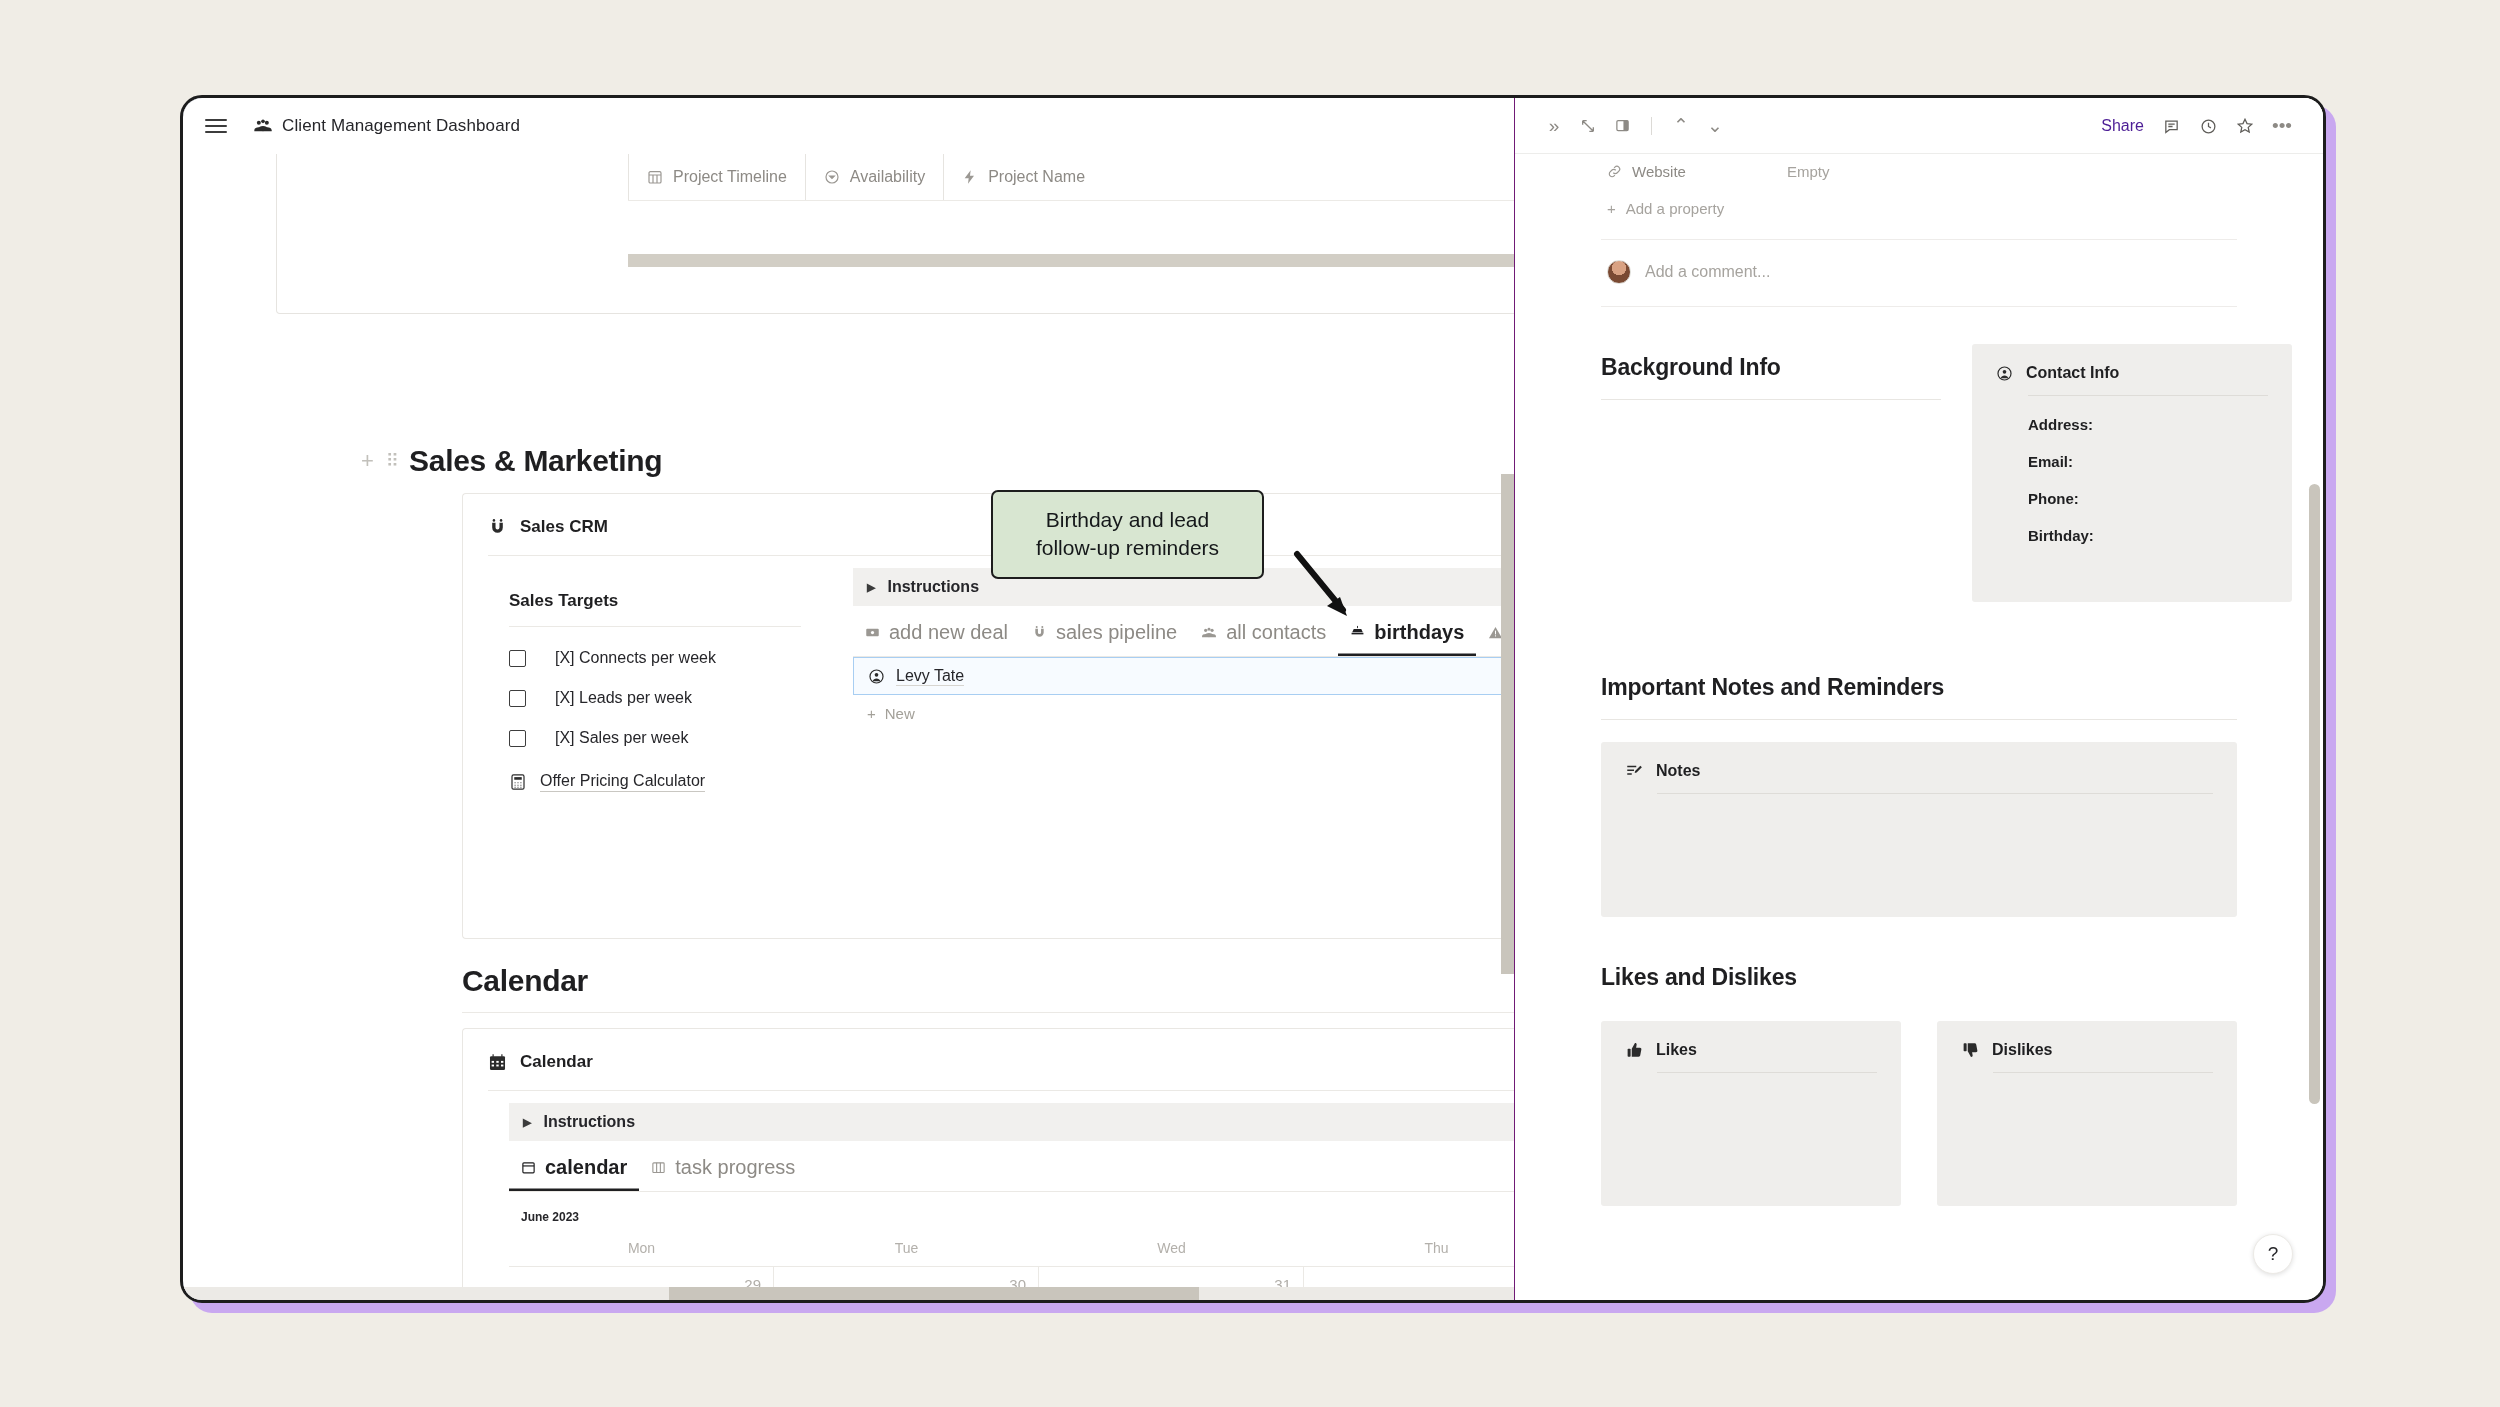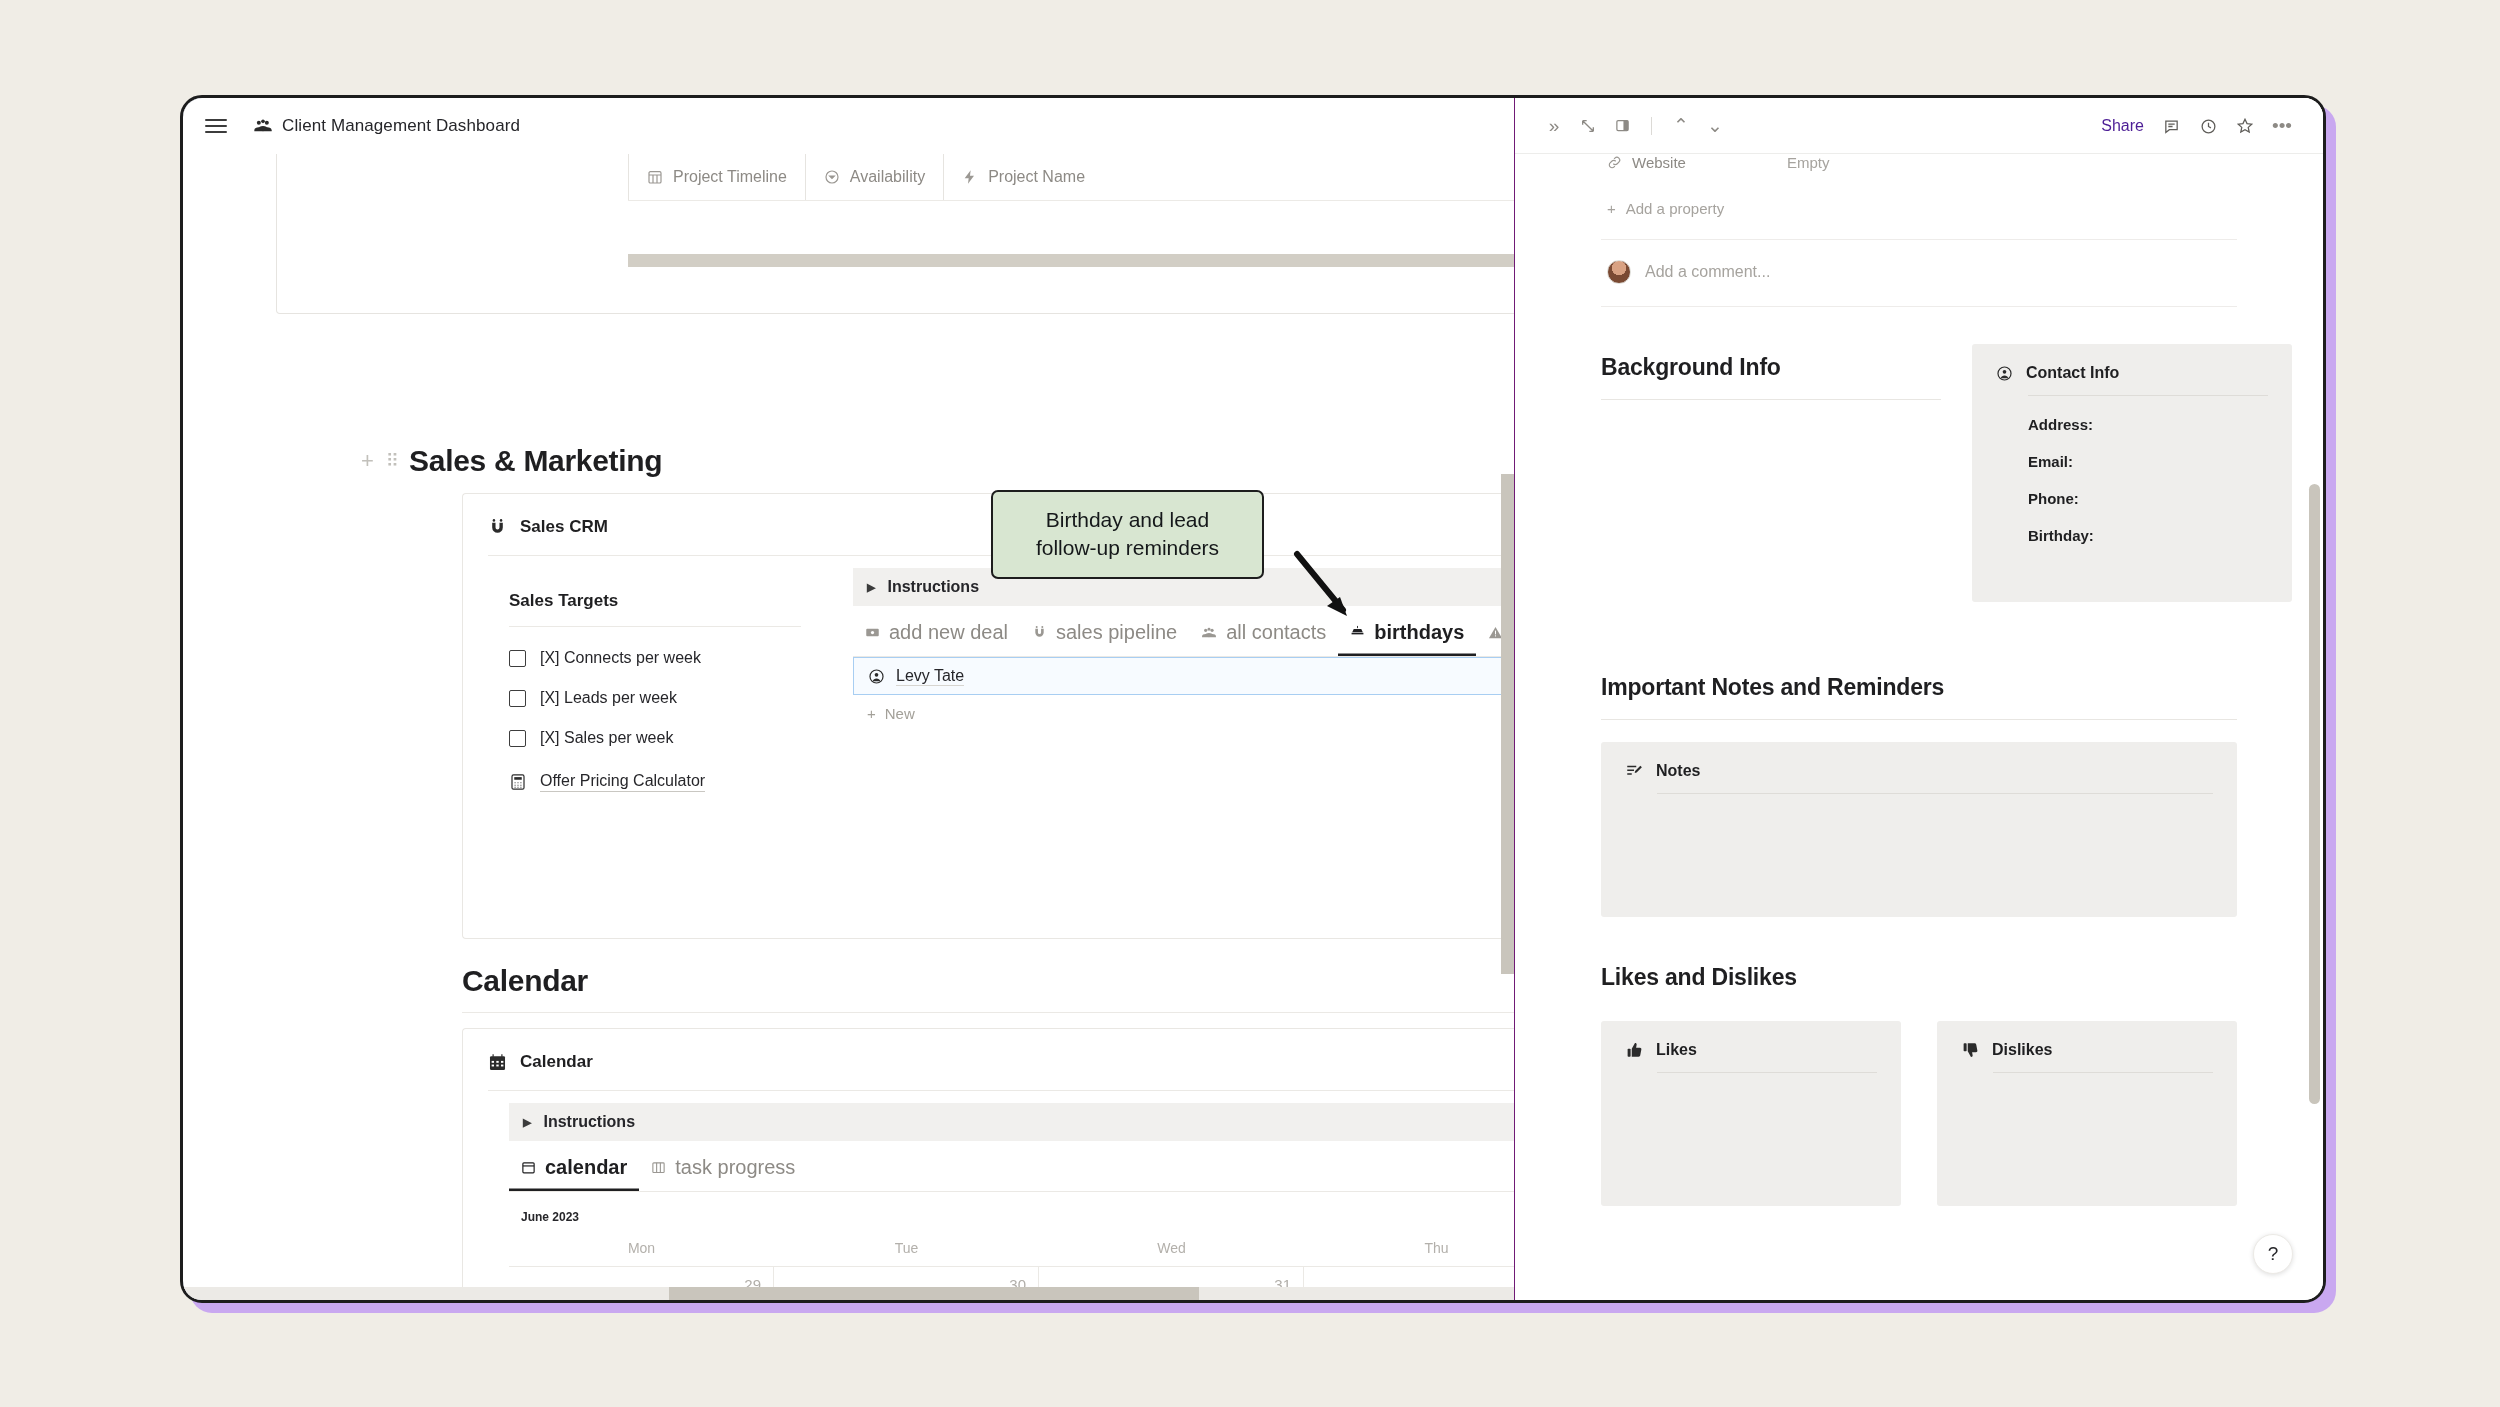--- a/index.html
+++ b/index.html
@@ -106,21 +106,21 @@
   .card-title-rule {
     margin: 18px 0 0 25px; height: 1px; background: #ebe9e5;
   }
 
   #sales-targets-col {
     position: absolute; left: 46px; top: 97px; width: 330px;
   }
   .sub-h { font-size: 17px; font-weight: bold; color: #1f1f21; }
   .sub-h-rule { margin-top: 15px; height: 1px; background: #ebe9e5; width: 292px; }
   .todo-row {
-    display: flex; align-items: center; gap: 14px;
+    display: flex; align-items: center; gap: 29px;
     margin-top: 22px; font-size: 16px; color: #26262a;
   }
   .cb {
     width: 17px; height: 17px; border: 1.8px solid #3d3d3d; border-radius: 2px;
     flex: none; cursor: pointer;
   }
   #offer-calc-row {
     position: absolute; left: 46px; top: 278px;
     display: flex; align-items: center; gap: 13px;
     font-size: 16px; color: #26262a;
@@ -228,21 +228,21 @@
     display: flex; align-items: center; gap: 7px;
   }
   #share-btn { font-size: 16px; color: #4c1d95; cursor: pointer; margin-right: 5px; }
 
   #right-content {
     position: absolute; left: 0; top: 56px; right: 0; bottom: 0;
     padding: 0 0 0 0;
   }
 
   .prop-row {
-    display: flex; align-items: flex-start;
+    display: flex; align-items: center;
     margin-left: 92px; height: 34px;
   }
   .prop-key {
     display: flex; align-items: center; gap: 10px;
     width: 180px; font-size: 15px; color: #8d8a85;
   }
   .prop-val { font-size: 15px; color: #a6a39e; }
   #add-prop-row {
     display: flex; align-items: center; gap: 10px;
     margin: 12px 0 0 92px; font-size: 15px; color: #a6a39e; cursor: pointer;

